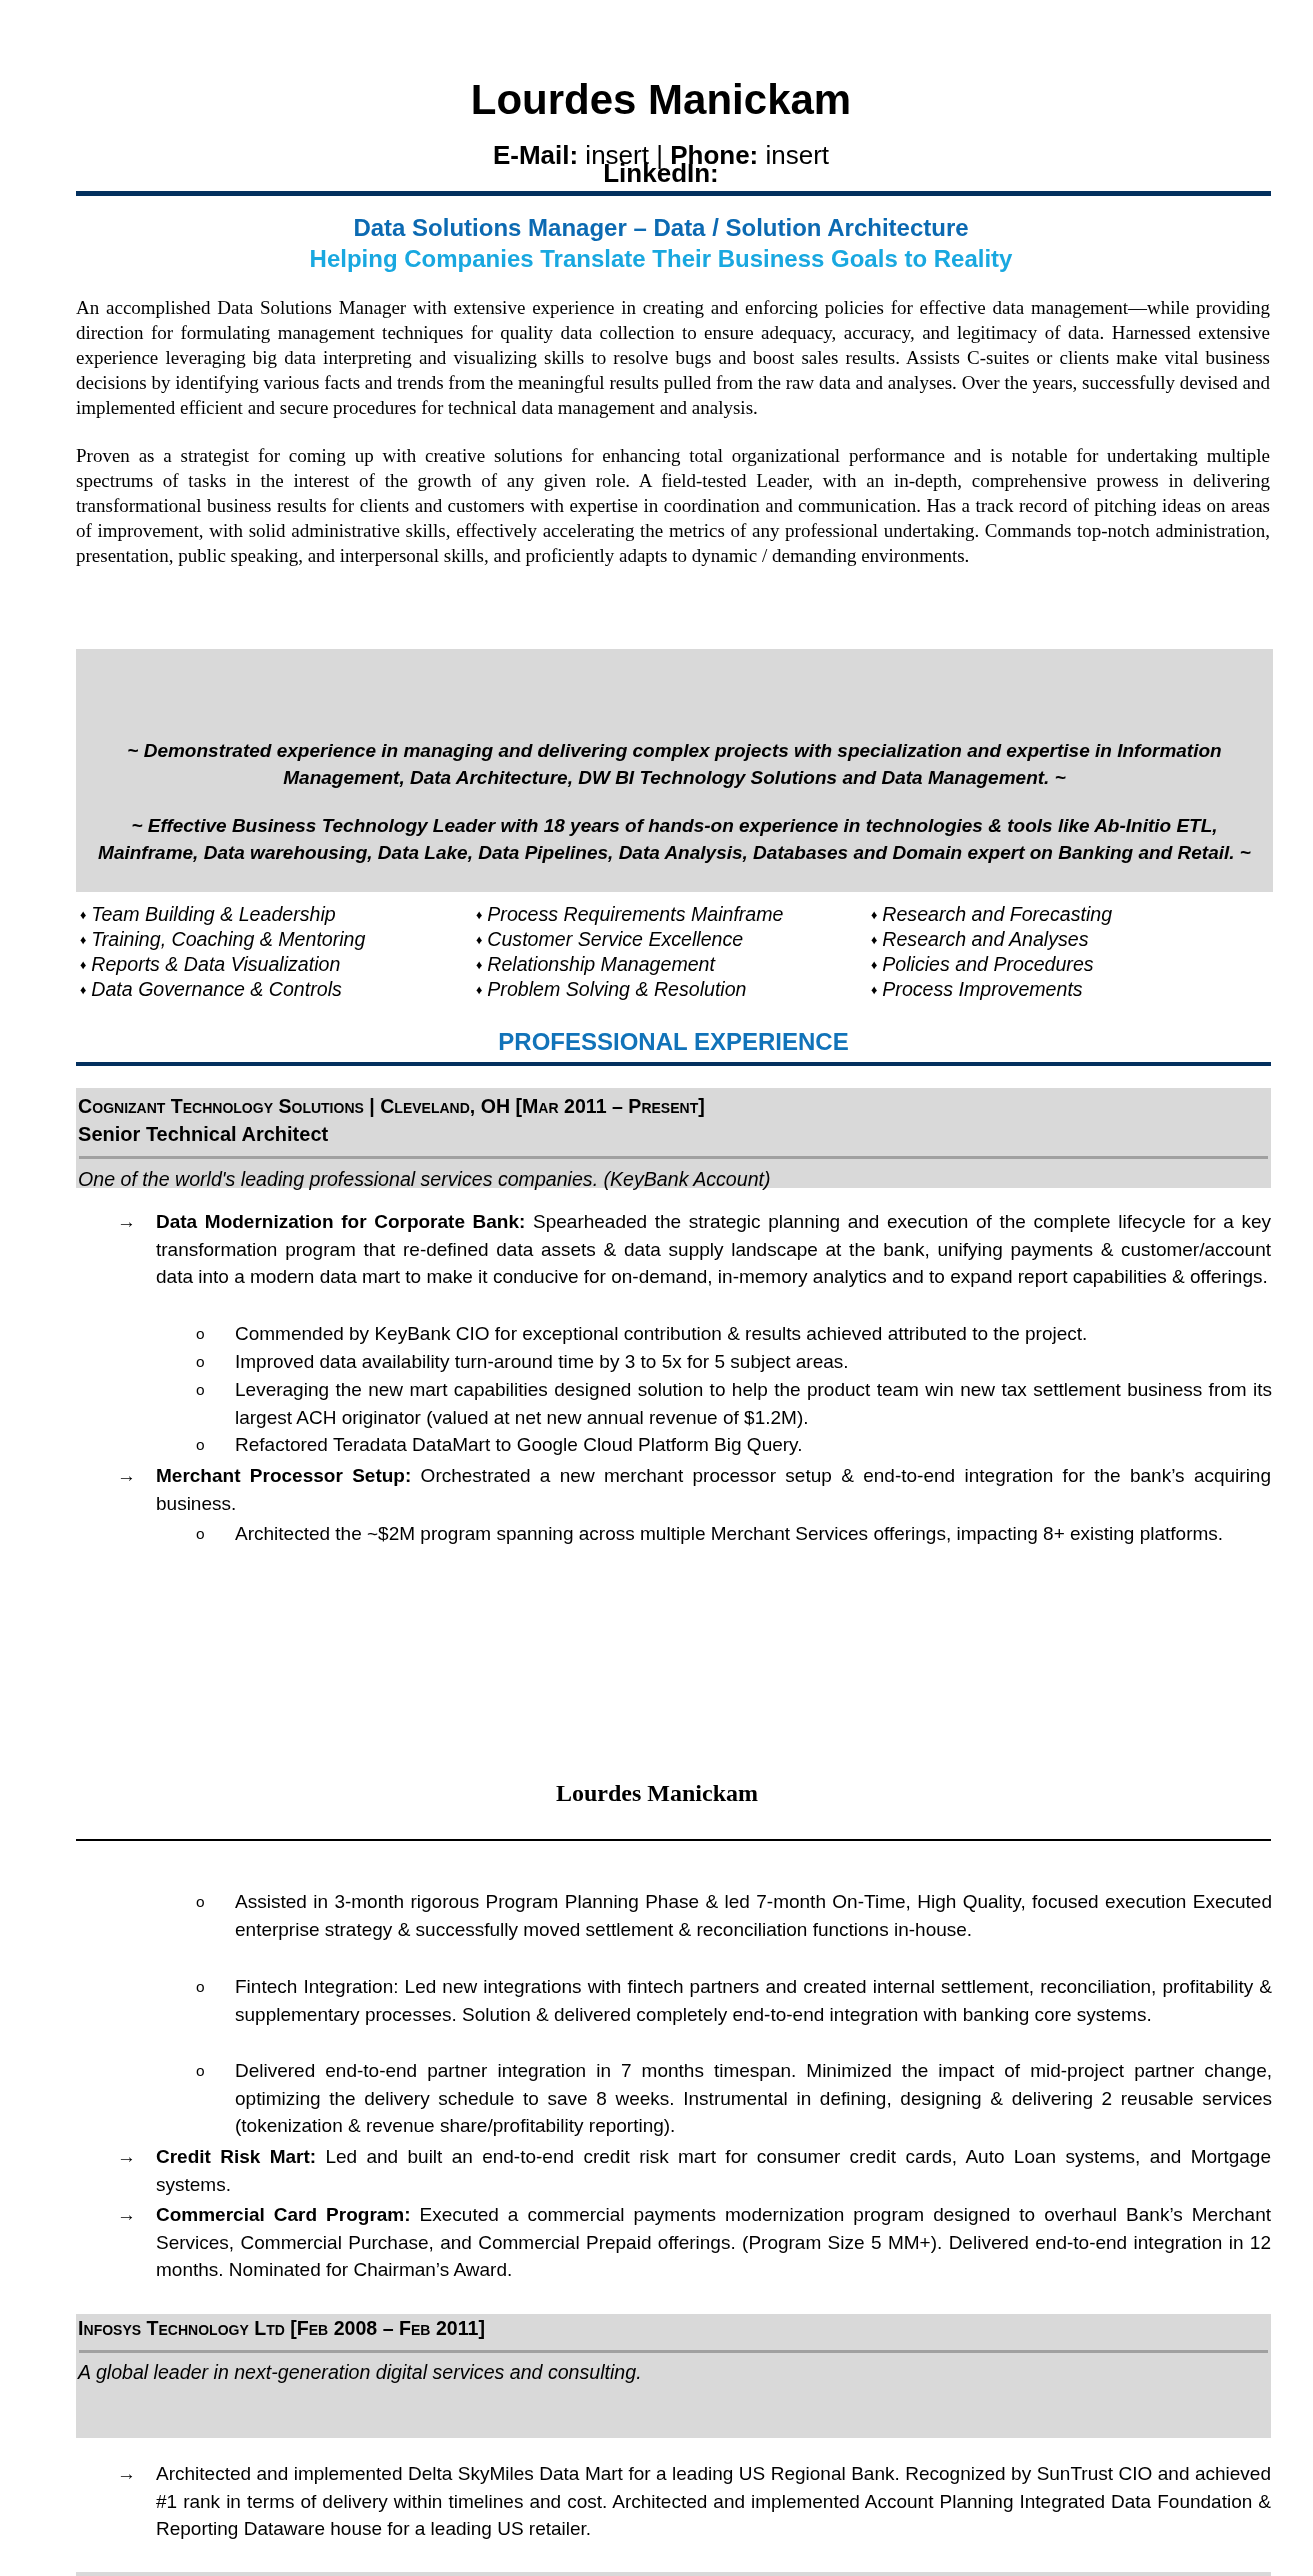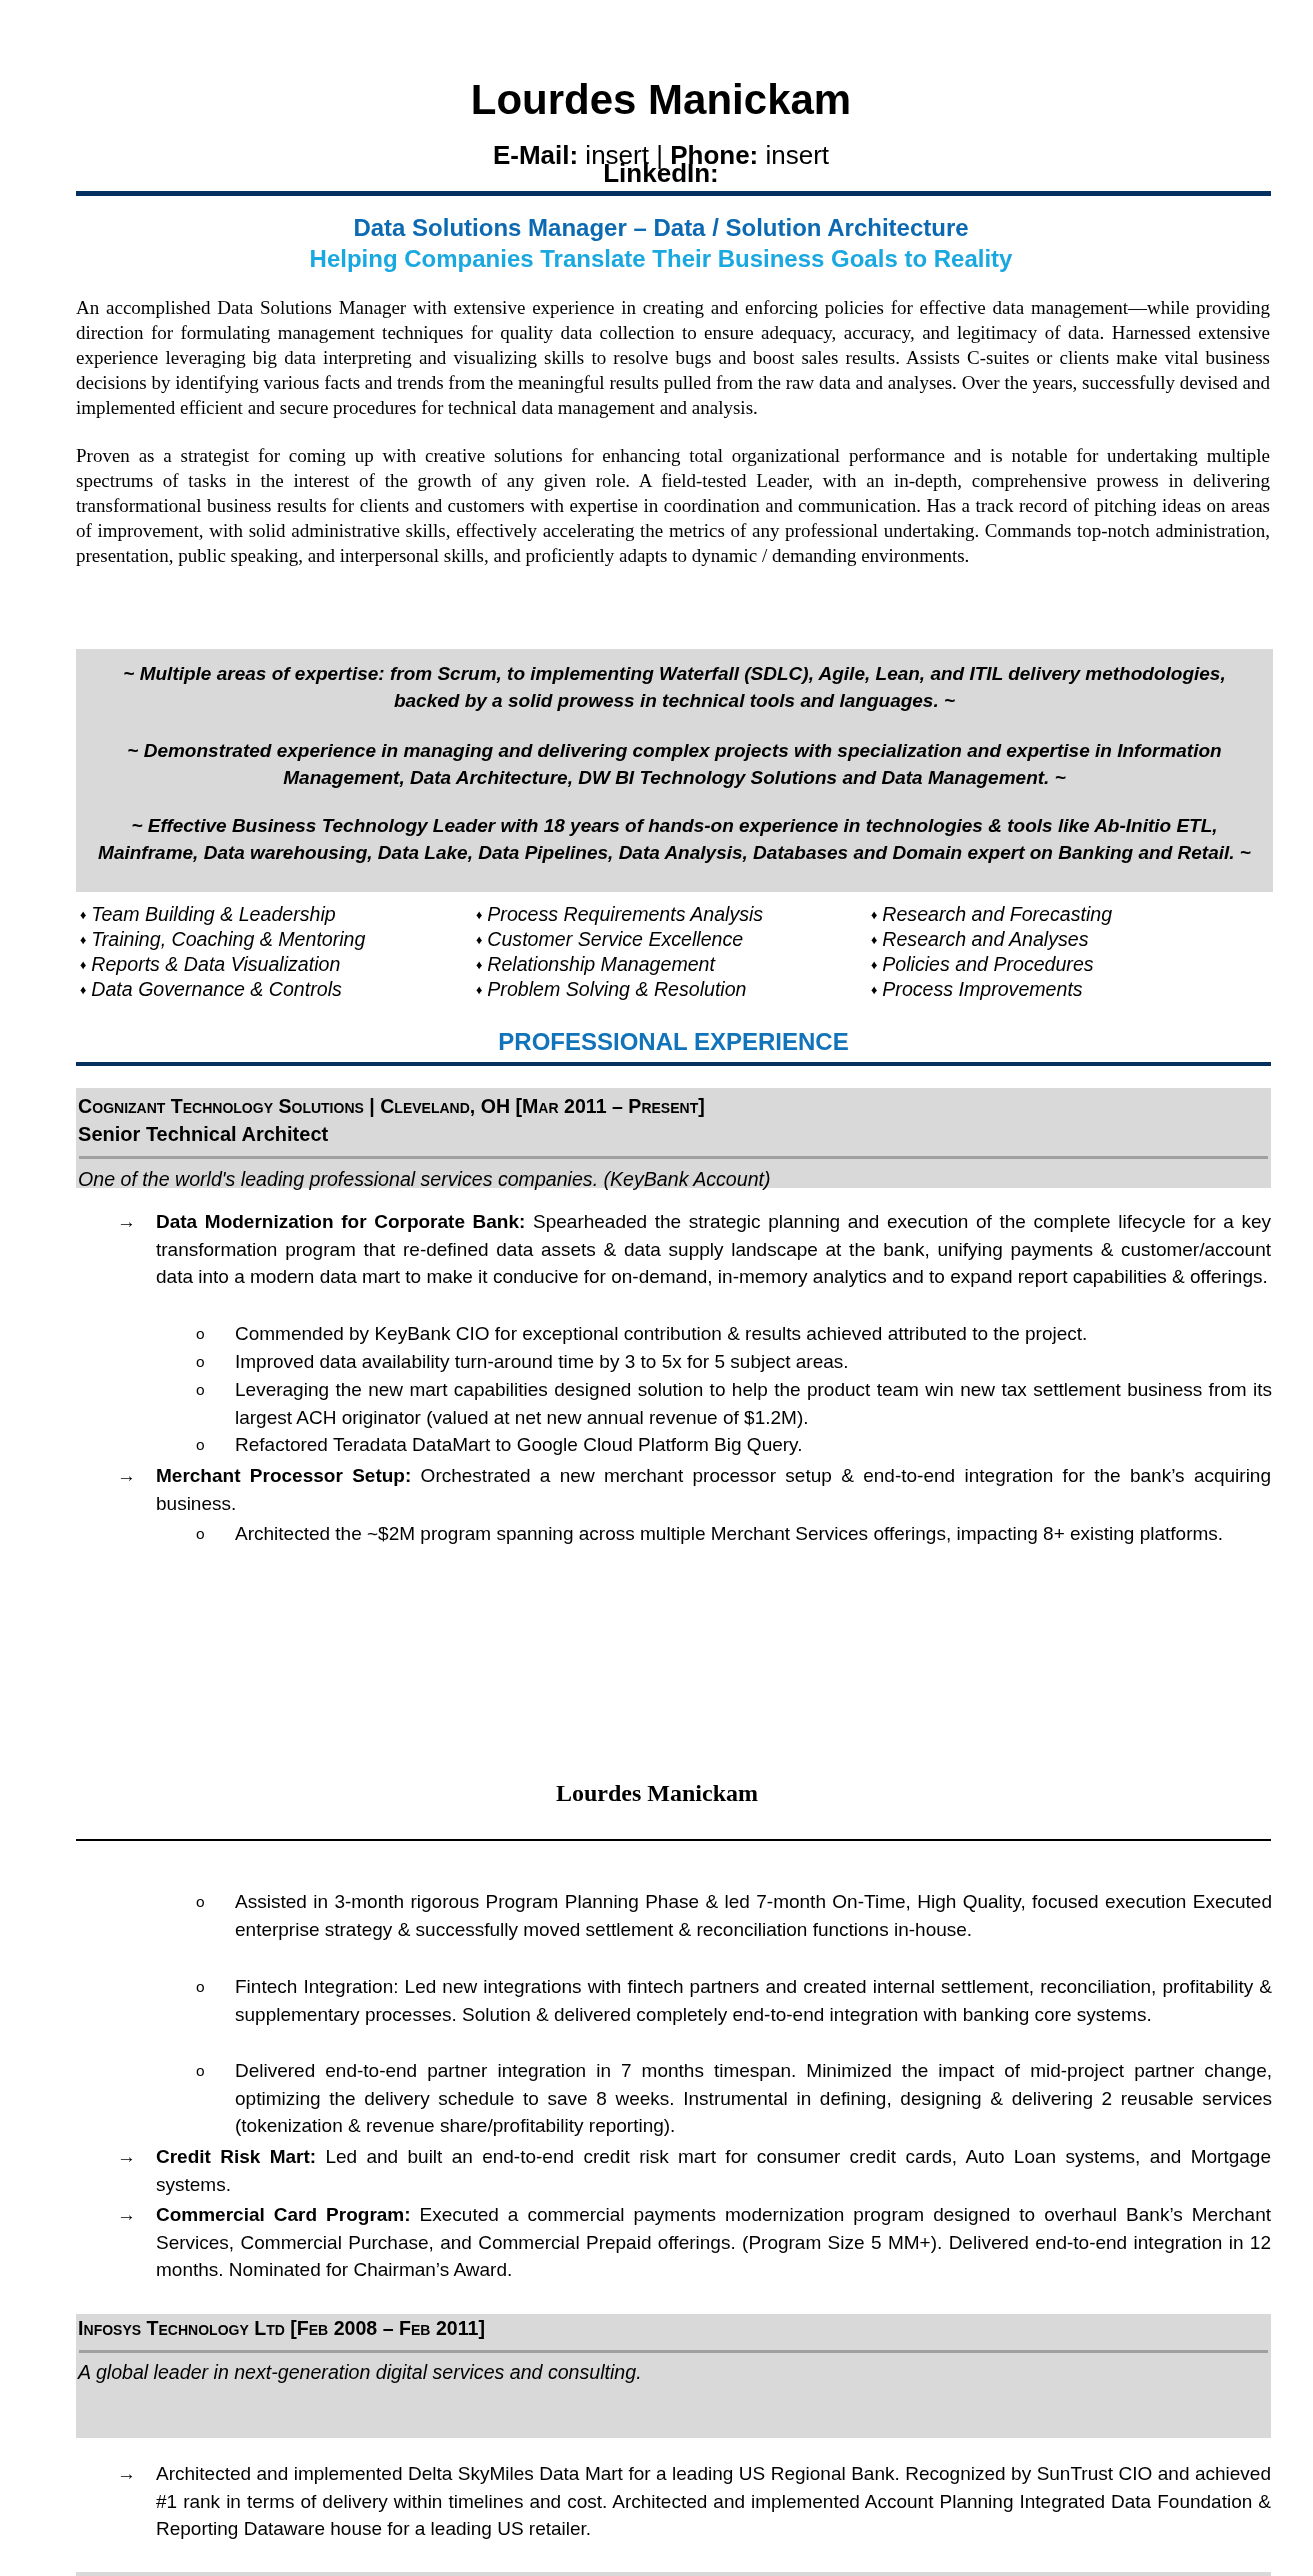--- a/index.html
+++ b/index.html
@@ -47,34 +47,33 @@
 </div>
 <div class="page center linkedin">LinkedIn:</div>
 <div class="rule-navy" style="top:191px"></div>
 <div class="page center title1">Data Solutions Manager – Data / Solution Architecture</div>
 <div class="page center title2">Helping Companies Translate Their Business Goals to Reality</div>
 
 <div class="page para" style="top:295px">An accomplished Data Solutions Manager with extensive experience in creating and enforcing policies for effective data management—while providing direction for formulating management techniques for quality data collection to ensure adequacy, accuracy, and legitimacy of data. Harnessed extensive experience leveraging big data interpreting and visualizing skills to resolve bugs and boost sales results. Assists C-suites or clients make vital business decisions by identifying various facts and trends from the meaningful results pulled from the raw data and analyses. Over the years, successfully devised and implemented efficient and secure procedures for technical data management and analysis.</div>
 <div class="page para" style="top:443px">Proven as a strategist for coming up with creative solutions for enhancing total organizational performance and is notable for undertaking multiple spectrums of tasks in the interest of the growth of any given role. A field-tested Leader, with an in-depth, comprehensive prowess in delivering transformational business results for clients and customers with expertise in coordination and communication. Has a track record of pitching ideas on areas of improvement, with solid administrative skills, effectively accelerating the metrics of any professional undertaking. Commands top-notch administration, presentation, public speaking, and interpersonal skills, and proficiently adapts to dynamic / demanding environments.</div>
 
 <div class="expertise-box">
-  <div class="exp-line" style="top:11.3px; padding:0 26px; box-sizing:border-box;">~ Multiple areas of expertise: from Scrum, to implementing Waterfall (SDLC), Agile, Lean, and ITIL delivery methodologies, backed by a solid prowess in technical tools and languages. ~</div>
   <div class="exp-line" style="top:88px; padding:0 20.6px; box-sizing:border-box;">~ Demonstrated experience in managing and delivering complex projects with specialization and expertise in Information Management, Data Architecture, DW BI Technology Solutions and Data Management. ~</div>
   <div class="exp-line" style="top:163px; padding:0 15.5px; box-sizing:border-box;">~ Effective Business Technology Leader with 18 years of hands-on  experience in technologies &amp; tools like Ab-Initio ETL, Mainframe, Data  warehousing, Data Lake, Data Pipelines, Data Analysis, Databases and  Domain expert on Banking and Retail. ~</div>
 </div>
 
 <div class="skills">
   <div class="col" style="left:0">
     <div class="item"><span class="bullet-diamond">♦</span><span>Team Building &amp; Leadership</span></div>
     <div class="item"><span class="bullet-diamond">♦</span><span>Training, Coaching &amp; Mentoring</span></div>
     <div class="item"><span class="bullet-diamond">♦</span><span>Reports &amp; Data Visualization</span></div>
     <div class="item"><span class="bullet-diamond">♦</span><span>Data Governance &amp; Controls</span></div>
   </div>
   <div class="col" style="left:396px">
-    <div class="item"><span class="bullet-diamond">♦</span><span>Process Requirements Analysis</span></div>
+    <div class="item"><span class="bullet-diamond">♦</span><span>Process Requirements Mainframe</span></div>
     <div class="item"><span class="bullet-diamond">♦</span><span>Customer Service Excellence</span></div>
     <div class="item"><span class="bullet-diamond">♦</span><span>Relationship Management</span></div>
     <div class="item"><span class="bullet-diamond">♦</span><span>Problem Solving &amp; Resolution</span></div>
   </div>
   <div class="col" style="left:791px">
     <div class="item"><span class="bullet-diamond">♦</span><span>Research and Forecasting</span></div>
     <div class="item"><span class="bullet-diamond">♦</span><span>Research and Analyses</span></div>
     <div class="item"><span class="bullet-diamond">♦</span><span>Policies and Procedures</span></div>
     <div class="item"><span class="bullet-diamond">♦</span><span>Process Improvements</span></div>
   </div>

